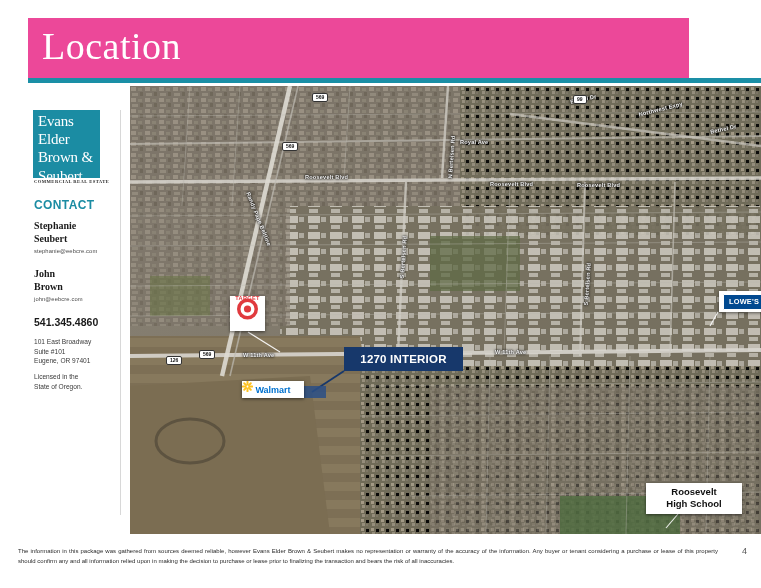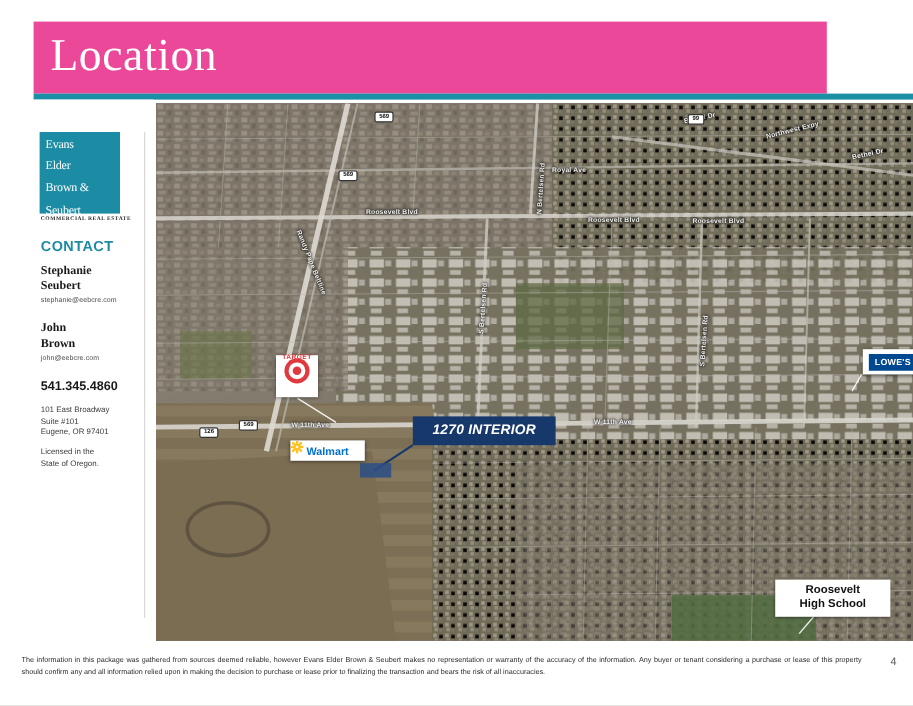--- a/index.html
+++ b/index.html
@@ -10,21 +10,21 @@
   .header-title{position:absolute;left:14px;top:6px;font-family:"Liberation Serif",serif;
      font-size:38px;color:#fff;letter-spacing:.5px;font-weight:400;}
   .header-addr{position:absolute;right:32px;top:16px;text-align:right;color:#fff;
      font-size:12.5px;line-height:16px;}
   .accent{position:absolute;left:28px;top:78px;width:733px;height:5px;background:#1a8fa6;}
 
   
   .sidebar{position:absolute;left:28px;top:83px;width:100px;height:440px;background:#fff;}
   .logo-box{position:absolute;left:33px;top:110px;width:67px;height:68px;background:#1b8ca3;}
   .logo-box span{display:block;font-family:"Liberation Serif",serif;color:#fff;
-     font-size:10px;line-height:14.2px;padding:4px 0 0 5px;letter-spacing:-.2px;}
+     font-size:15px;line-height:14.2px;padding:4px 0 0 5px;letter-spacing:-.2px;}
   .logo-tag{position:absolute;left:34px;top:179px;font-family:"Liberation Serif",serif;
      font-size:4.6px;letter-spacing:.45px;color:#2b2b2b;font-weight:700;}
   .contact-h{position:absolute;left:34px;top:198px;font-size:12px;font-weight:700;
      color:#1b8ca3;letter-spacing:.4px;}
   .person{position:absolute;left:34px;font-size:10px;font-weight:700;color:#1a1a1a;line-height:12.5px;font-family:Liberation Serif, serif;}
   .email{position:absolute;left:34px;font-size:5.8px;color:#4a4a4a;letter-spacing:.1px;}
   .phone{position:absolute;left:34px;top:316px;font-size:10.5px;font-weight:700;color:#1a1a1a;}
   .addr-block{position:absolute;left:34px;top:337px;font-size:6.6px;color:#3a3a3a;line-height:9.6px;}
   .lic-block{position:absolute;left:34px;top:372px;font-size:6.6px;color:#3a3a3a;line-height:9.6px;}
   .vrule{position:absolute;left:120px;top:110px;width:1px;height:405px;background:#d8d8d8;}
@@ -35,26 +35,26 @@
 
   
   .rd{position:absolute;color:#f2f2f2;font-size:5.6px;font-weight:700;
       text-shadow:0 0 2px #000,0 0 3px #000;white-space:nowrap;letter-spacing:.2px;}
   .shield{position:absolute;background:#fff;border:1px solid #333;border-radius:2px;
       font-size:5px;font-weight:700;color:#111;padding:0 3px;line-height:7px;height:7px;}
 
   
   .callout{position:absolute;background:#fff;box-shadow:0 1px 3px rgba(0,0,0,.55);}
   .target-c{left:100px;top:210px;width:35px;height:35px;}
-  .walmart-c{left:112px;top:281px;width:62px;height:17px;}
+  .walmart-c{left:112px;top:295px;width:62px;height:17px;}
   .lowes-c{left:589px;top:205px;width:50px;height:21px;}
   .churchill-c{left:516px;top:397px;width:96px;height:31px;}
   .churchill-c .txt{font-size:9.5px;font-weight:700;color:#111;text-align:center;
       line-height:12px;padding-top:3px;}
-  .interior-c{position:absolute;left:214px;top:261px;width:119px;height:24px;background:#17386b;font-style:italic;}
+  .interior-c{position:absolute;left:214px;top:261px;width:119px;height:24px;background:#17386b;}
   .interior-c .txt{color:#fff;font-size:11.5px;font-weight:700;text-align:center;
       line-height:24px;letter-spacing:.2px;}
   .target-word{font-size:5.6px;font-weight:700;color:#e03a3e;text-align:center;
       letter-spacing:.3px;margin-top:-1px;}
   .wm-word{font-size:9px;font-weight:700;color:#0071ce;font-family:"Liberation Sans",sans-serif;}
   .lowes-in{margin:3px auto 0;width:40px;height:14px;background:#004990;border:1.4px solid #fff;
       border-radius:1px;}
   .lowes-in span{display:block;color:#fff;font-size:7.4px;font-weight:700;text-align:center;
       line-height:14px;letter-spacing:.2px;}
 

